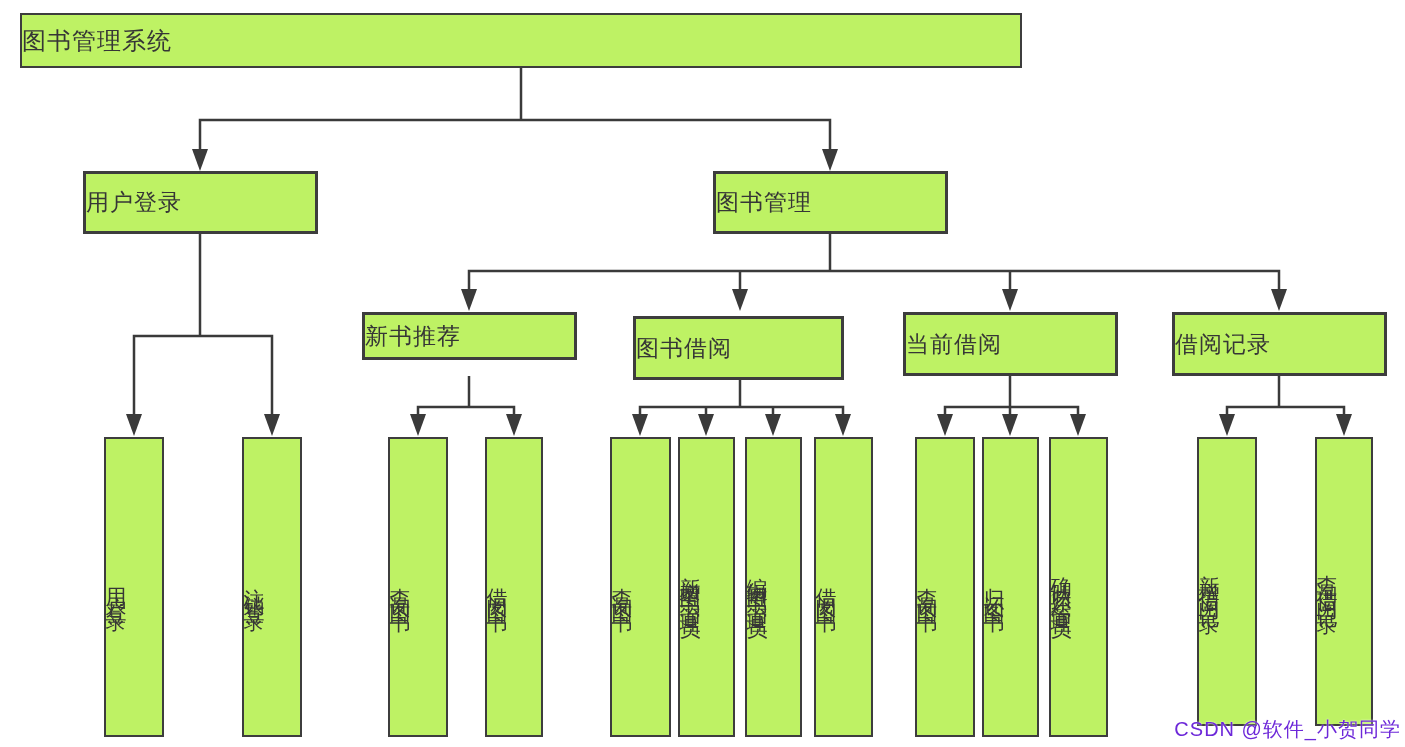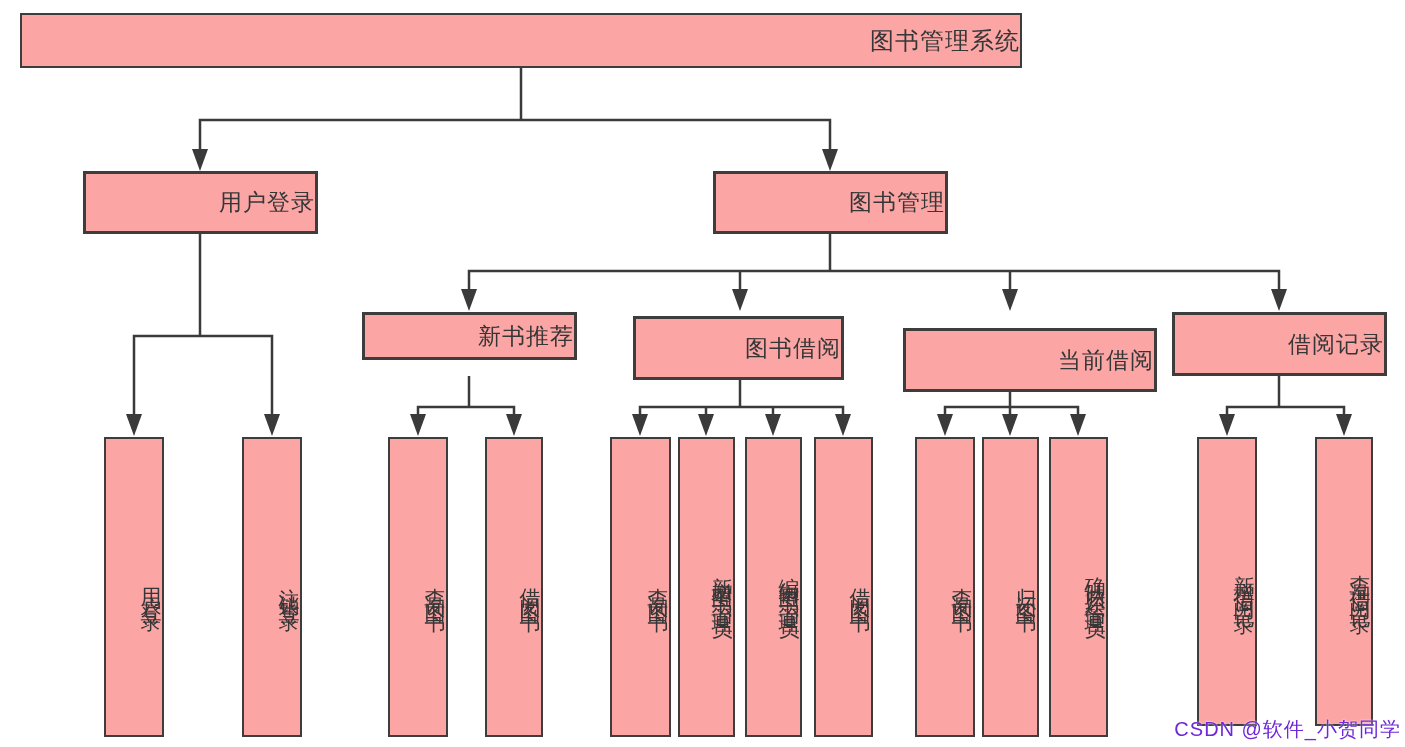--- a/index.html
+++ b/index.html
@@ -12,25 +12,25 @@
     overflow: hidden;
   }
   .connector-layer {
     position: absolute;
     left: 0; top: 0;
     width: 1405px; height: 747px;
   }
   .box {
     position: absolute;
     box-sizing: border-box;
-    background: #fca5a5;
+    background: #bef264;
     border: 3px solid #3d3d3d;
     display: flex;
     align-items: center;
-    justify-content: flex-end;
+    justify-content: flex-start;
     color: #363636;
   }
   .box.root  { border-width: 2px; }
   .box.vbox  { border-width: 2.5px; }
   .hlabel { font-size: 23px; letter-spacing: 1px; white-space: nowrap; }
   .root .hlabel { font-size: 24px; }
   .vlabel {
     writing-mode: vertical-rl;
     text-orientation: mixed;
     font-size: 21px;
@@ -127,21 +127,21 @@
   <div class="box" style="left:713px; top:171px; width:235px; height:63px;">
     <span class="hlabel">图书管理</span>
   </div>
 
   <div class="box" style="left:362px; top:312px; width:215px; height:48px;">
     <span class="hlabel">新书推荐</span>
   </div>
   <div class="box" style="left:633px; top:316px; width:211px; height:64px;">
     <span class="hlabel">图书借阅</span>
   </div>
-  <div class="box" style="left:903px; top:312px; width:254px; height:64px;margin-top:16px;">
+  <div class="box" style="left:903px; top:312px; width:215px; height:64px;">
     <span class="hlabel">当前借阅</span>
   </div>
   <div class="box" style="left:1172px; top:312px; width:215px; height:64px;">
     <span class="hlabel">借阅记录</span>
   </div>
 
   <div class="box vbox" style="left:104px; top:437px; width:60px; height:300px;">
     <span class="vlabel">用户登录</span>
   </div>
   <div class="box vbox" style="left:242px; top:437px; width:60px; height:300px;">

